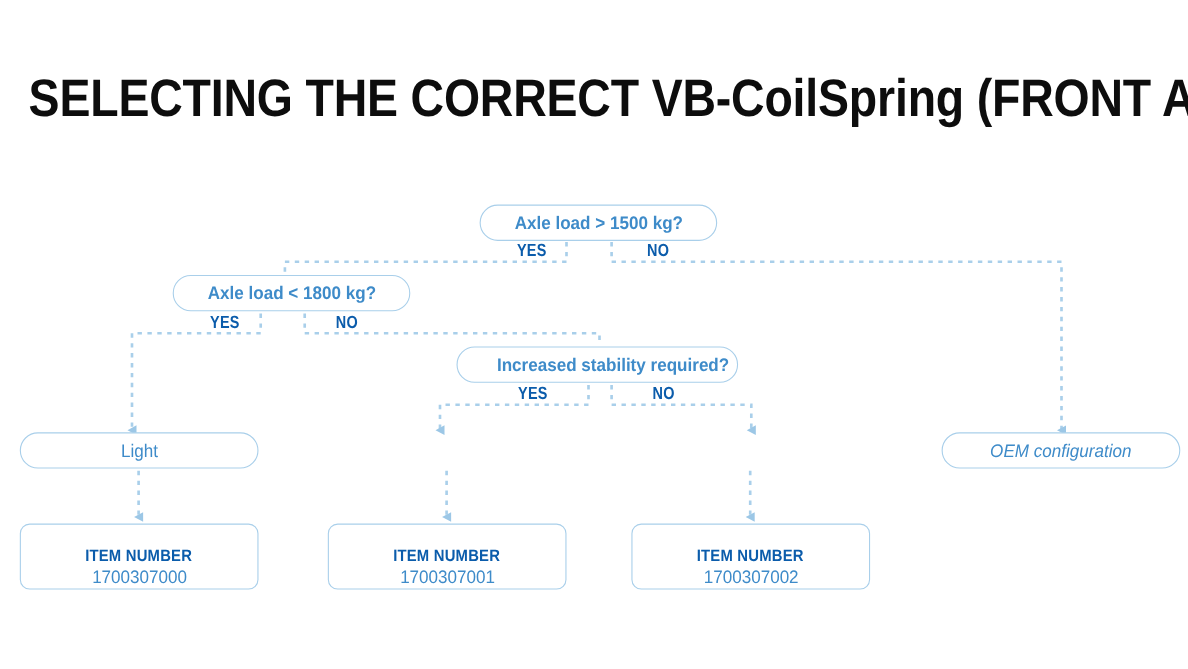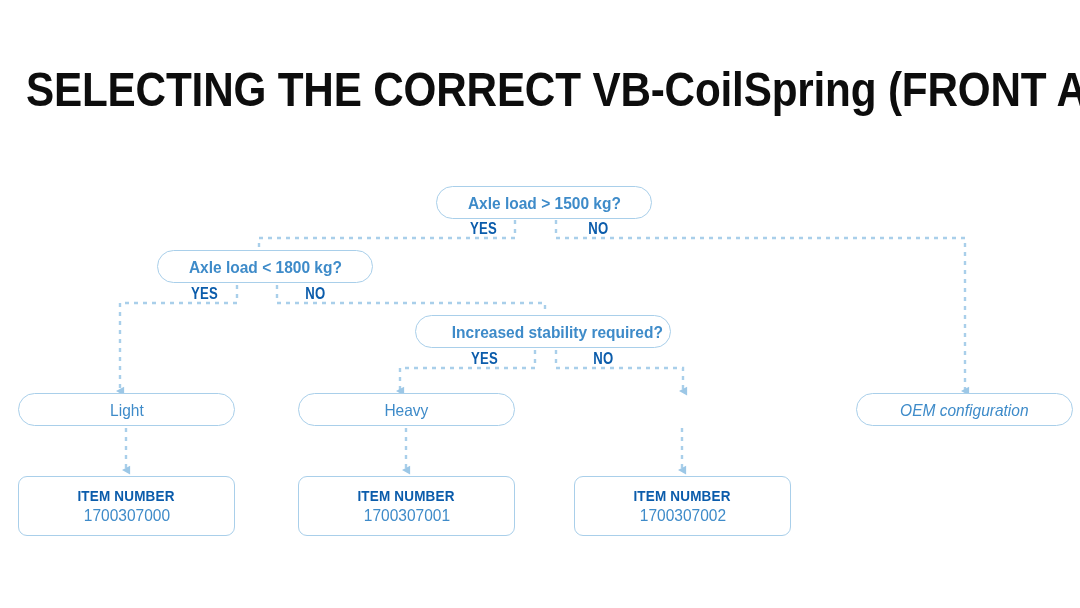--- a/index.html
+++ b/index.html
@@ -84,20 +84,21 @@
     color: #3e8bc9;
     transform: scaleX(0.94);
     white-space: nowrap;
     line-height: 18px;
   }
 
   .itembox {
     height: 60px;
     border-radius: 9px;
     gap: 2px;
+    justify-content: flex-end;
   }
   .itembox .item-title {
     font-size: 15px;
     font-weight: 700;
     color: #0b5cab;
     letter-spacing: 0.2px;
     transform: scaleX(0.9);
     line-height: 17px;
     white-space: nowrap;
   }
@@ -170,23 +171,20 @@
   <div class="node decision" style="left:415px; top:315px; width:256px;align-items:flex-end;">
     <span class="node-label">Increased stability required?</span>
   </div>
   <div class="edge-label" style="left:468px; top:350px;">YES</div>
   <div class="edge-label" style="left:591px; top:350px;">NO</div>
 
   <div class="node result" style="left:18px; top:393px; width:217px;">
     <span class="node-label">Light</span>
   </div>
 
-  <div class="node result" style="left:298px; top:393px; width:217px;">
-    <span class="node-label">Heavy</span>
-  </div>
 
 
   <div class="node result" style="left:856px; top:393px; width:217px;font-style:italic;">
     <span class="node-label">OEM configuration</span>
   </div>
 
   <div class="node itembox" style="left:18px; top:476px; width:217px;">
     <span class="item-title">ITEM NUMBER</span>
     <span class="item-value">1700307000</span>
   </div>

